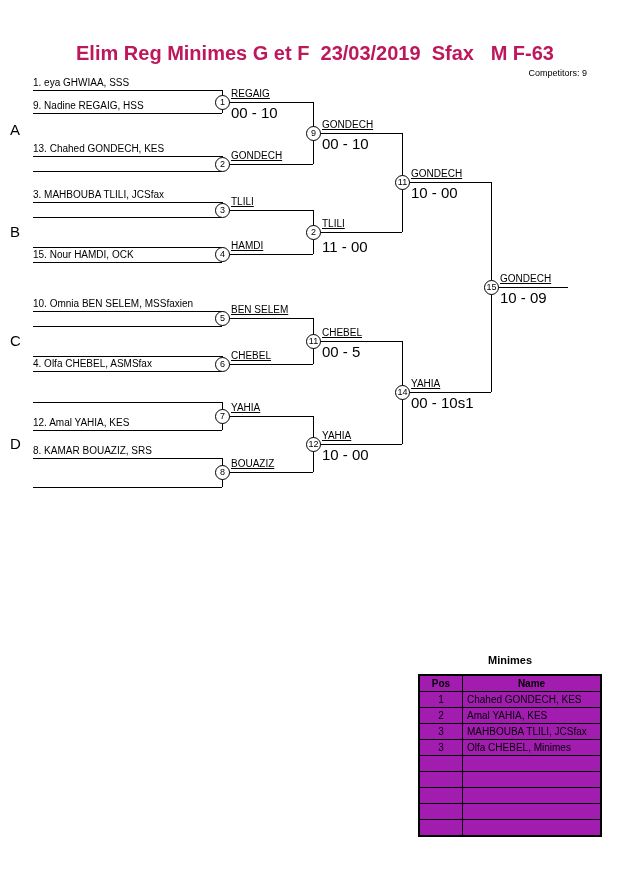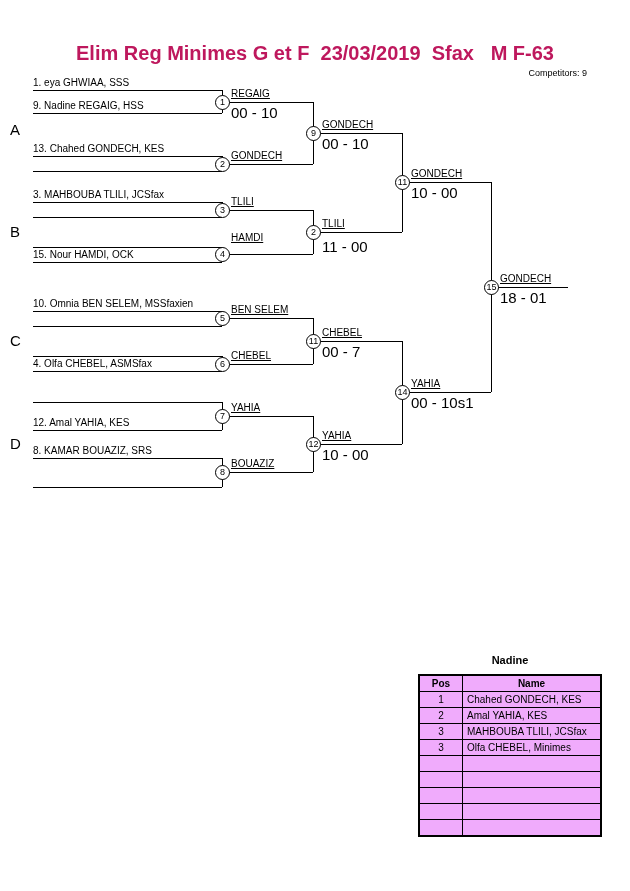--- a/index.html
+++ b/index.html
@@ -11,21 +11,21 @@
   .lines{position:absolute;left:0;top:0;}
   .glabel{position:absolute;left:10px;font-size:15px;}
   .cname{position:absolute;left:33px;font-size:10px;white-space:nowrap;}
   .circle{position:absolute;width:13px;height:13px;border:1px solid #000;border-radius:50%;
           background:#fff;font-size:9px;line-height:13px;text-align:center;z-index:2;}
   .winner{position:absolute;font-size:10px;white-space:nowrap;text-decoration:underline;}
   .score{position:absolute;font-size:15px;white-space:nowrap;}
   .results-title{position:absolute;left:418px;top:654px;width:184px;text-align:center;
                  font-weight:bold;font-size:11px;}
   table.results{position:absolute;left:418px;top:674px;width:184px;border-collapse:collapse;
-                table-layout:fixed;border:2px solid #000;background:#f0abfc;}
+                table-layout:fixed;border:2px solid #000;background:#a21caf;}
   table.results th,table.results td{border:1px solid #000;font-size:10px;height:13px;
                 padding:1px 4px;overflow:hidden;white-space:nowrap;}
   table.results th{font-weight:bold;text-align:center;}
   table.results .pos{width:34px;text-align:center;}
 </style>
 </head>
 <body>
 
 <div class="page">
 
@@ -65,21 +65,21 @@
   <div class="winner" style="left:231px;top:88px">REGAIG</div>
   <div class="score" style="left:231px;top:104px">00 - 10</div>
 
   <div class="circle" style="left:215px;top:157px">2</div>
   <div class="winner" style="left:231px;top:150px">GONDECH</div>
 
   <div class="circle" style="left:215px;top:203px">3</div>
   <div class="winner" style="left:231px;top:196px">TLILI</div>
 
   <div class="circle" style="left:215px;top:247px">4</div>
-  <div class="winner" style="left:231px;top:232px">HAMDI</div>
+  <div class="winner" style="left:231px;top:240px">HAMDI</div>
 
   <div class="circle" style="left:215px;top:311px">5</div>
   <div class="winner" style="left:231px;top:304px">BEN SELEM</div>
 
   <div class="circle" style="left:215px;top:357px">6</div>
   <div class="winner" style="left:231px;top:350px">CHEBEL</div>
 
   <div class="circle" style="left:215px;top:409px">7</div>
   <div class="winner" style="left:231px;top:402px">YAHIA</div>
 
@@ -89,39 +89,39 @@
   <div class="circle" style="left:306px;top:126px">9</div>
   <div class="winner" style="left:322px;top:119px">GONDECH</div>
   <div class="score" style="left:322px;top:135px">00 - 10</div>
 
   <div class="circle" style="left:306px;top:225px">2</div>
   <div class="winner" style="left:322px;top:218px">TLILI</div>
   <div class="score" style="left:322px;top:238px">11 - 00</div>
 
   <div class="circle" style="left:306px;top:334px">11</div>
   <div class="winner" style="left:322px;top:327px">CHEBEL</div>
-  <div class="score" style="left:322px;top:343px">00 - 7</div>
+  <div class="score" style="left:322px;top:343px">00 - 5</div>
 
   <div class="circle" style="left:306px;top:437px">12</div>
   <div class="winner" style="left:322px;top:430px">YAHIA</div>
   <div class="score" style="left:322px;top:446px">10 - 00</div>
 
   <div class="circle" style="left:395px;top:175px">11</div>
   <div class="winner" style="left:411px;top:168px">GONDECH</div>
   <div class="score" style="left:411px;top:184px">10 - 00</div>
 
   <div class="circle" style="left:395px;top:385px">14</div>
   <div class="winner" style="left:411px;top:378px">YAHIA</div>
   <div class="score" style="left:411px;top:394px">00 - 10s1</div>
 
   <div class="circle" style="left:484px;top:280px">15</div>
   <div class="winner" style="left:500px;top:273px">GONDECH</div>
-  <div class="score" style="left:500px;top:289px">18 - 01</div>
+  <div class="score" style="left:500px;top:289px">10 - 09</div>
 
-  <div class="results-title">Nadine</div>
+  <div class="results-title">Minimes</div>
   <table class="results">
     <thead>
       <tr>
         <th class="pos">Pos</th>
         <th>Name</th>
       </tr>
     </thead>
     <tbody>
       <tr>
         <td class="pos">1</td>

